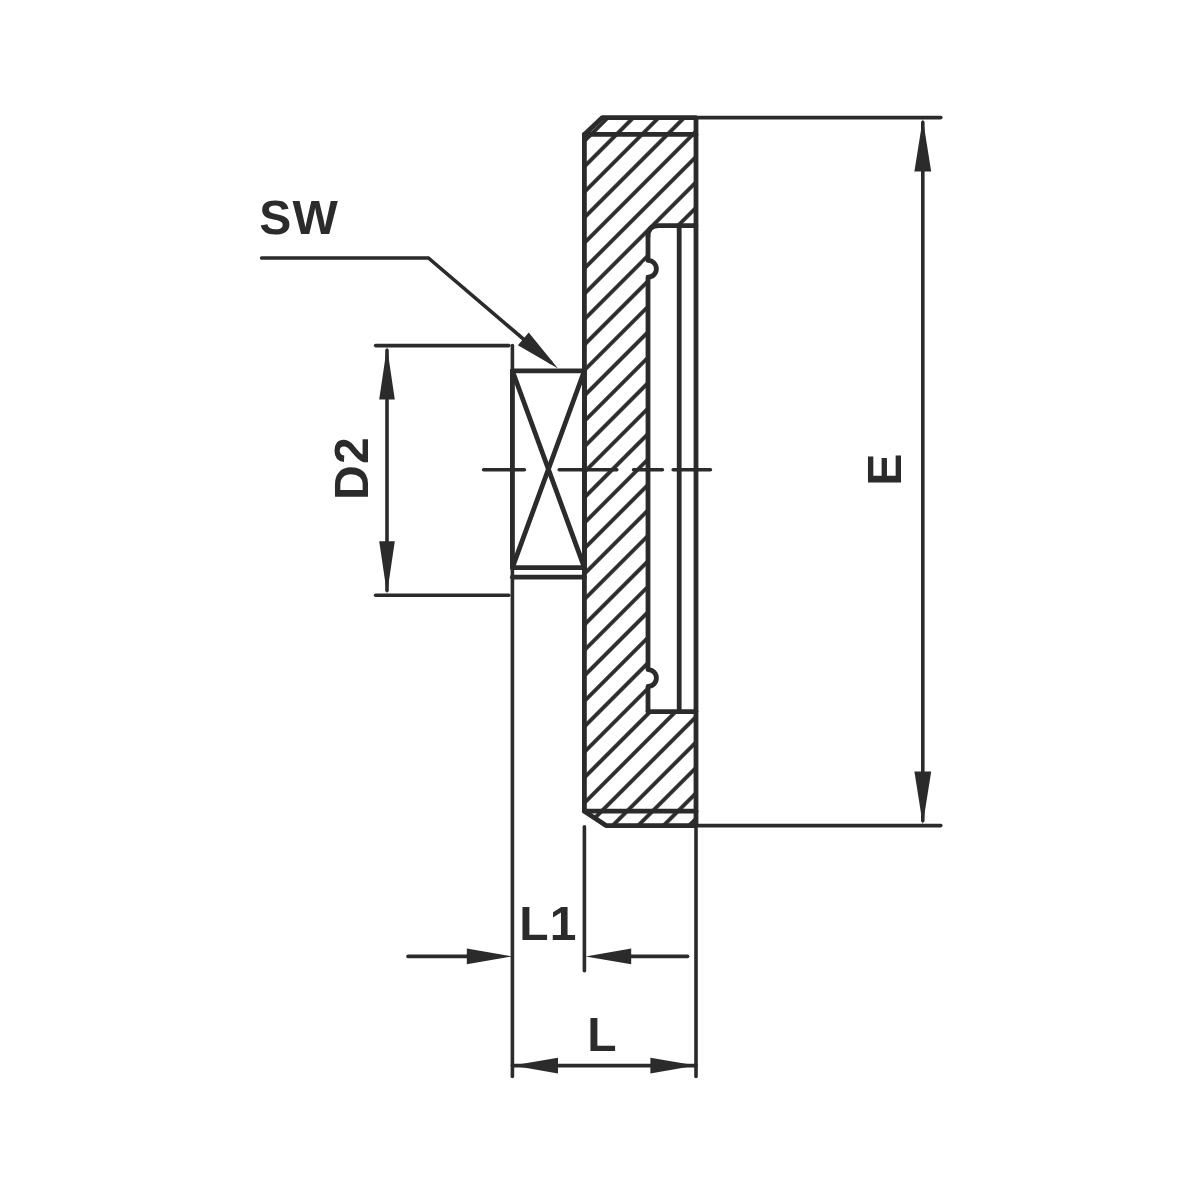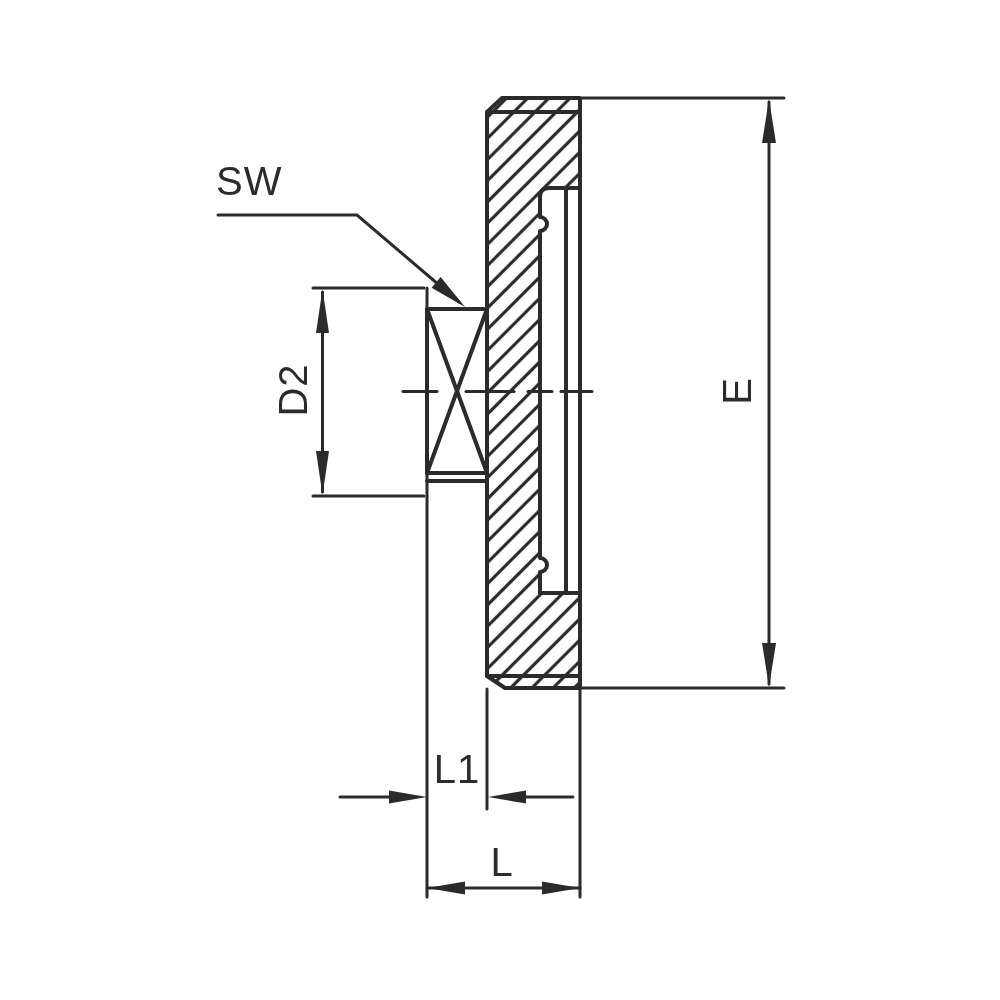--- a/index.html
+++ b/index.html
@@ -9,20 +9,21 @@
     width: 1000px;
     height: 1000px;
     overflow: hidden;
     font-family: "Liberation Sans", sans-serif;
   }
   .stage {
     position: relative;
     width: 1000px;
     height: 1000px;
     background: #ffffff;
+    font-weight: bold;
   }
   svg { display: block; }
   .outline  { stroke: #2b2b2b; stroke-width: 4;   fill: none; stroke-linecap: round; stroke-linejoin: round; }
   .thin     { stroke: #2b2b2b; stroke-width: 3;   fill: none; stroke-linecap: round; }
   .dimline  { stroke: #2b2b2b; stroke-width: 3;   fill: none; stroke-linecap: round; }
   .arrow    { fill: #2b2b2b; stroke: none; }
   .dimtext  { fill: #2b2b2b; font-family: "Liberation Sans", sans-serif;
               font-size: 40px; letter-spacing: 1px; }
 </style>
 </head>

